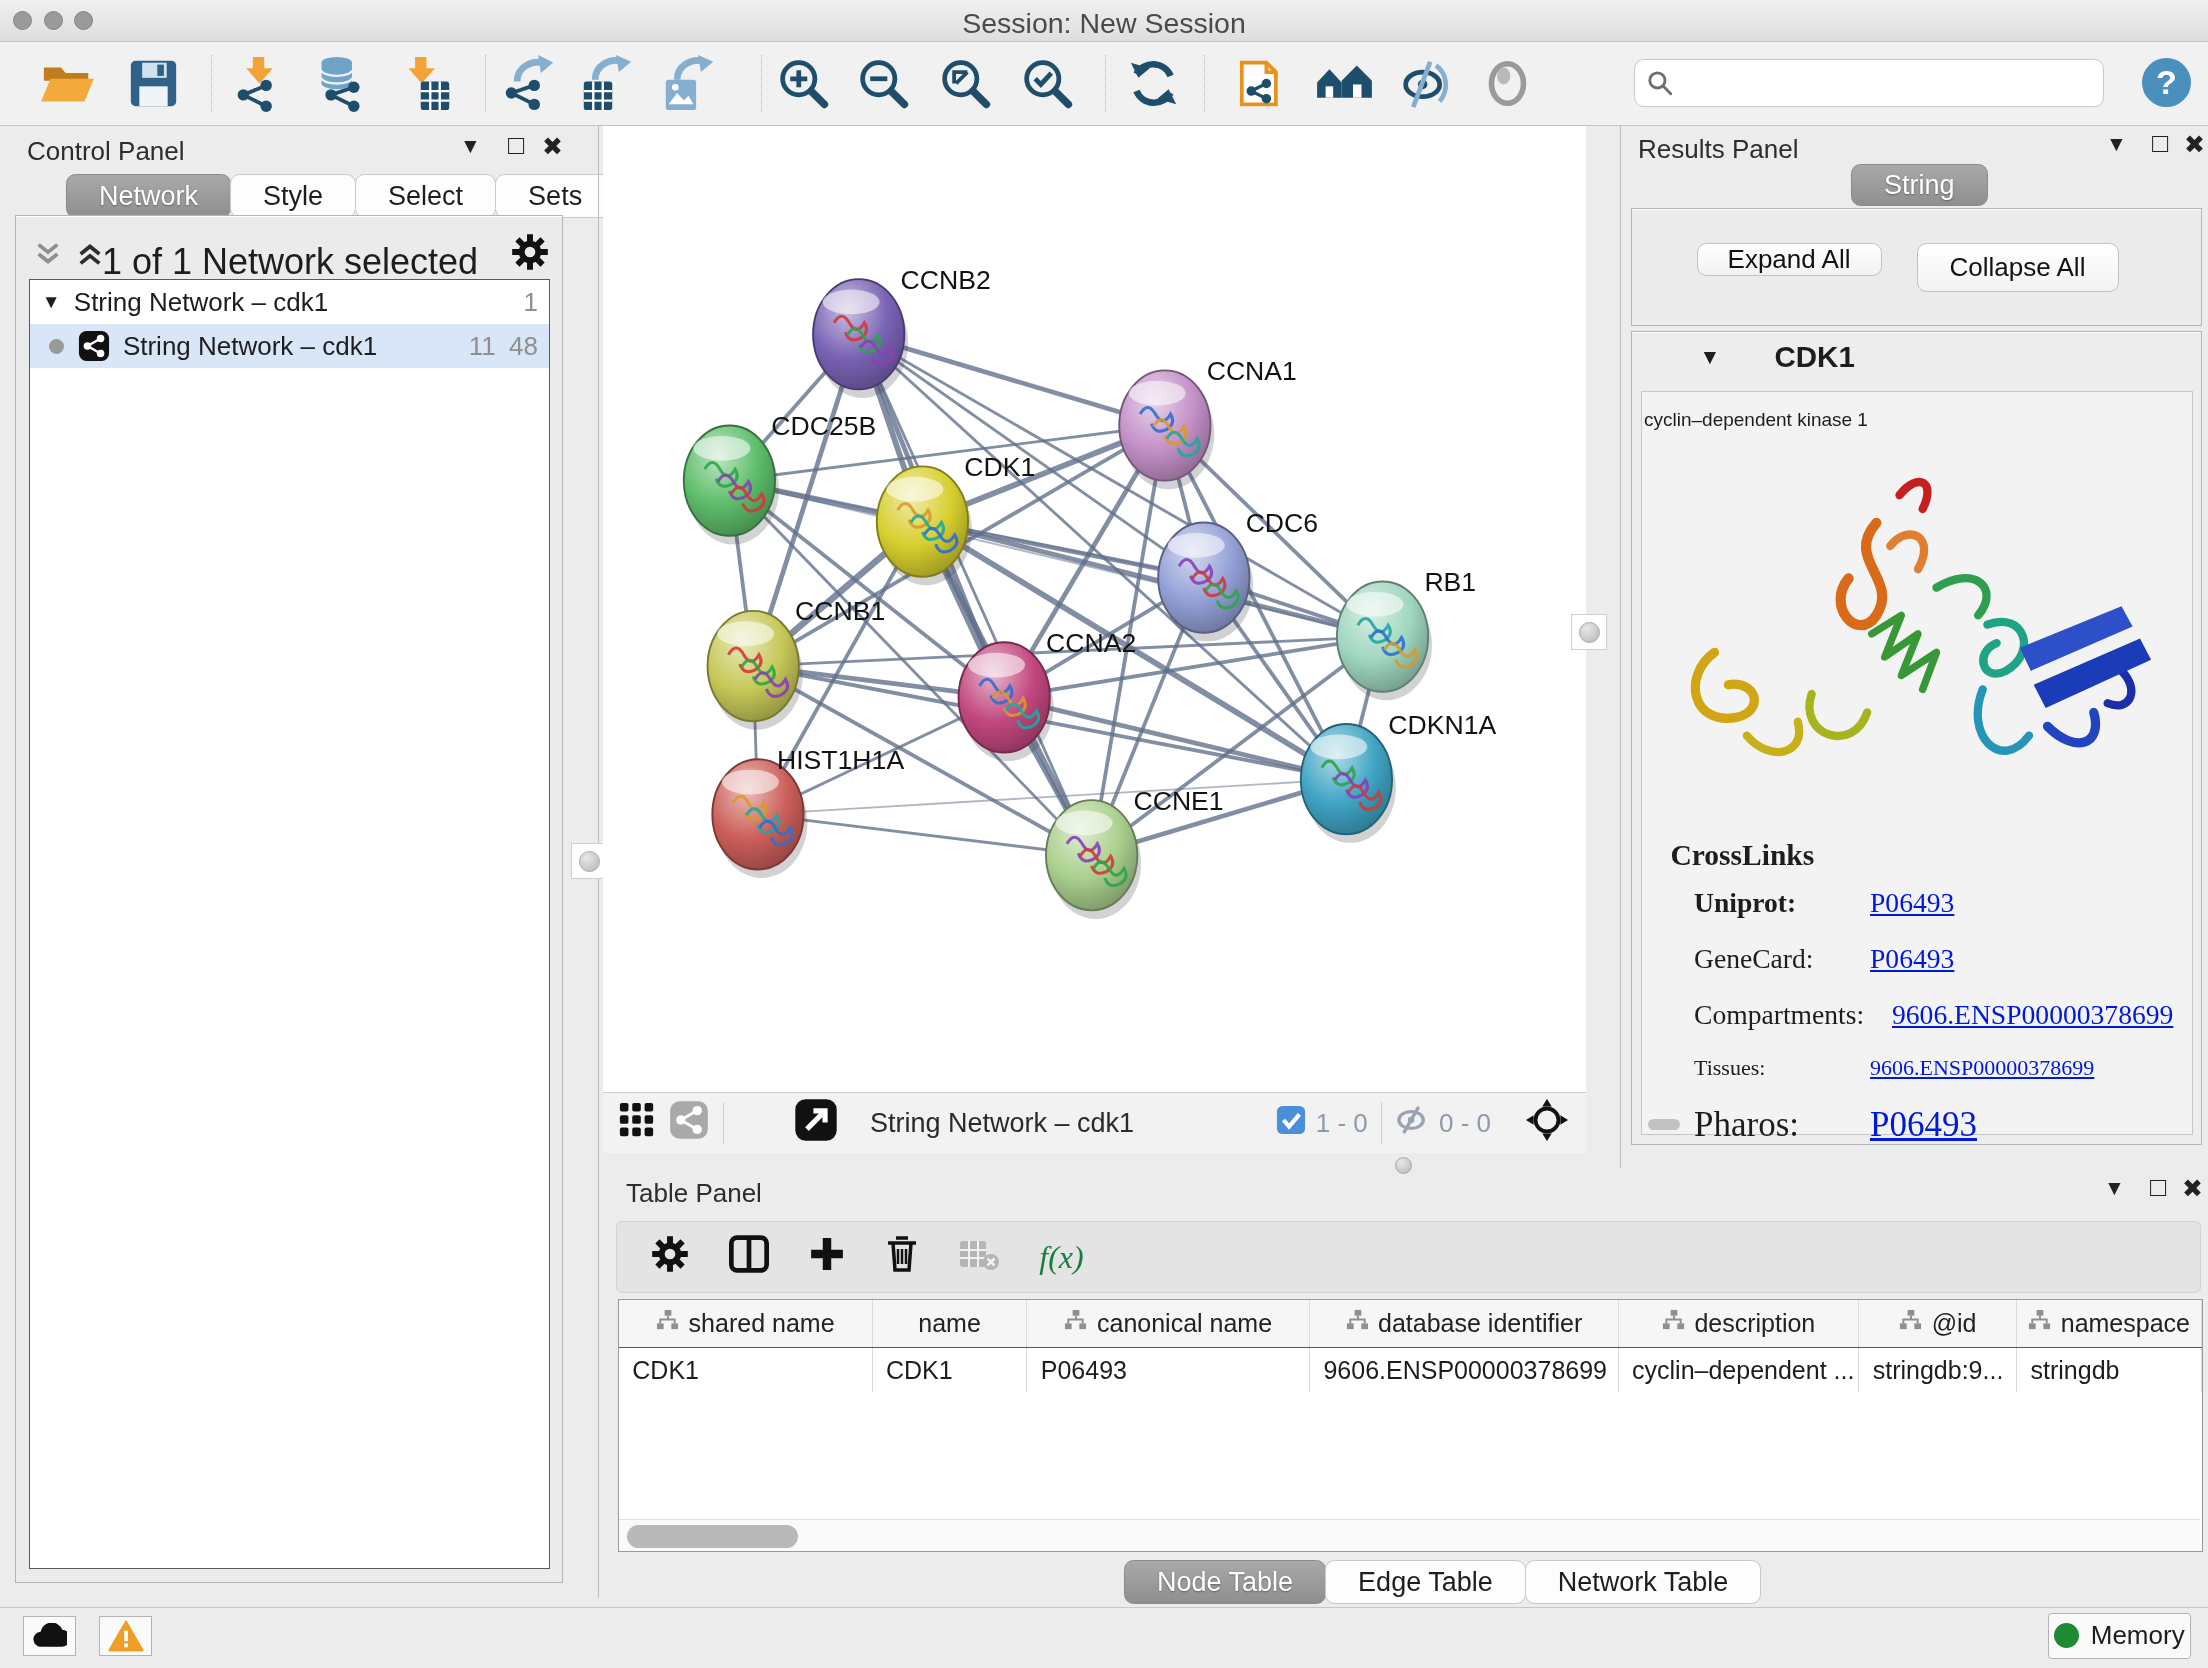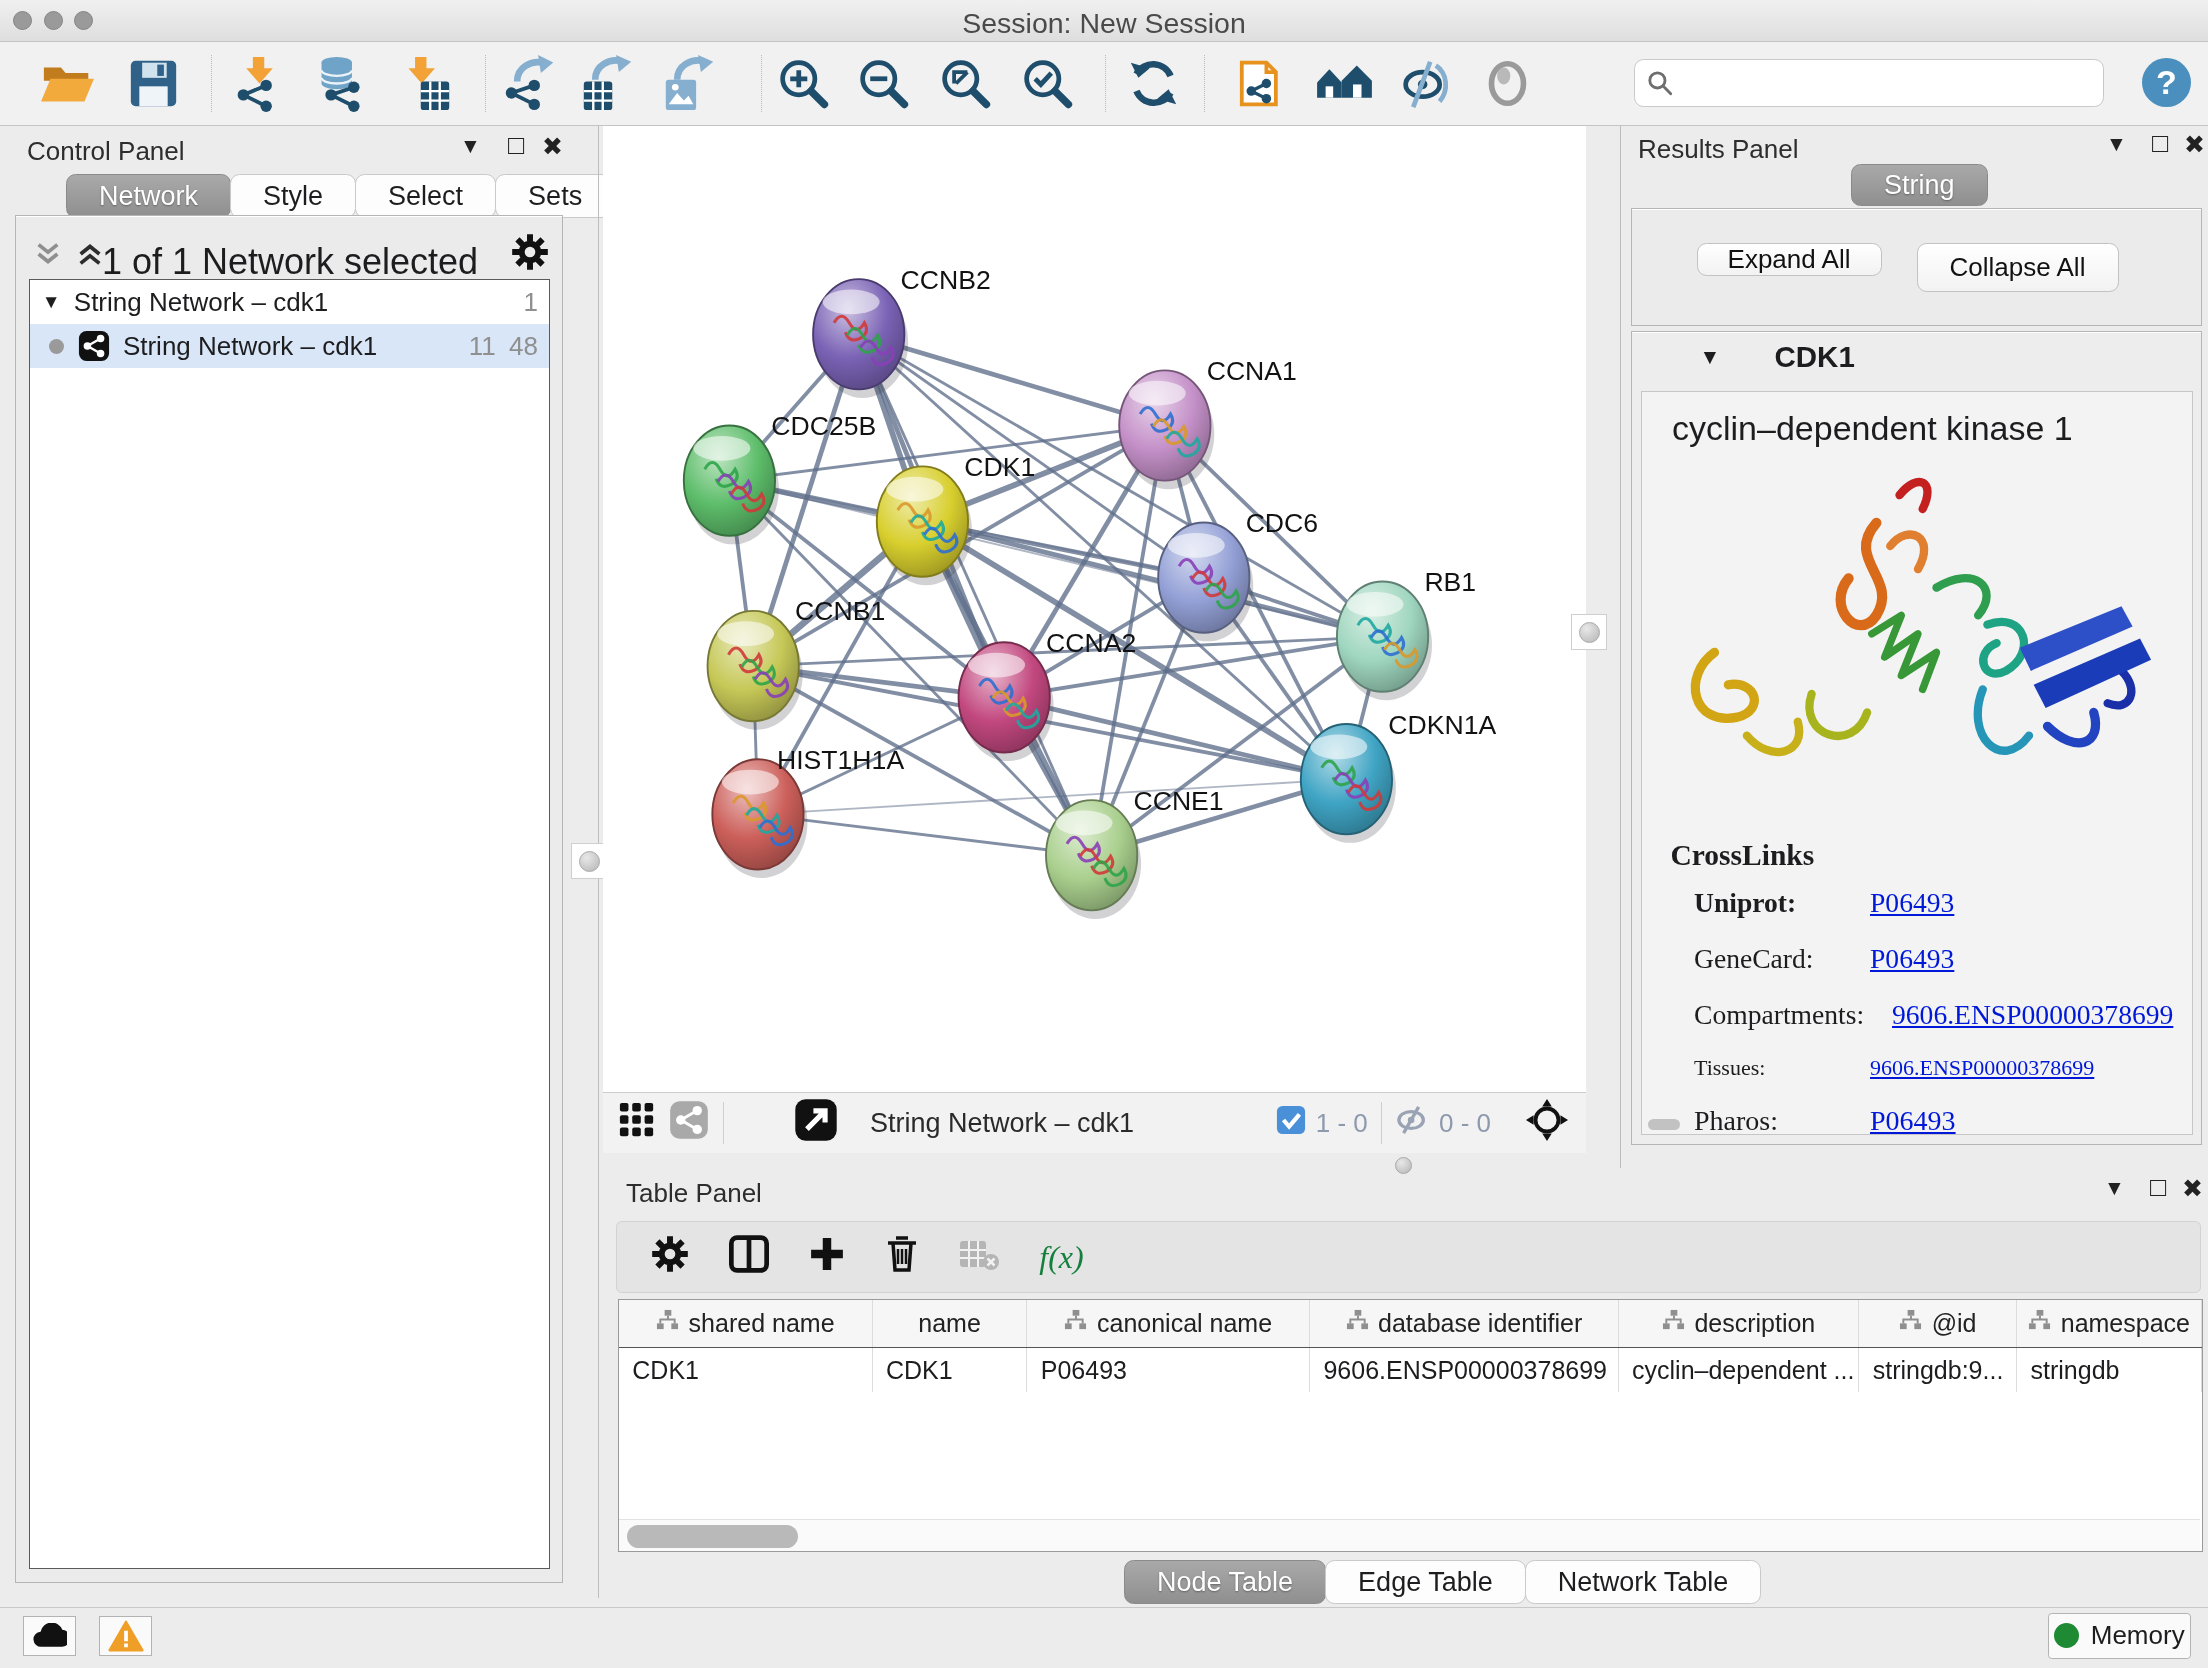--- a/index.html
+++ b/index.html
@@ -568,21 +568,21 @@
         <span>Expand All</span>
       </div>
     <div class="abs btn" style="left:285px;top:34px;width:202px;height:49px">
         <span>Collapse All</span>
       </div>
   </div>
   <div class="abs sunken" style="left:9.5px;top:205px;width:571px;height:814px;background:#ededed">
     <div class="abs" style="left:68px;top:13.3px;font-size:21px">▼</div>
     <div class="abs" style="left:143px;top:7.6px;font-size:29.5px;font-weight:bold">CDK1</div>
     <div class="abs" style="left:9.5px;top:59px;width:552px;height:744px;background:#f3f3f3;border:1px solid #c6c6c6">
-      <div class="abs" style="left:30px;top:17px;font-size:34px">cyclin–dependent kinase 1</div>
+      <div class="abs" style="left:2px;top:17px;font-size:19px">cyclin–dependent kinase 1</div>
       <svg class="abs" style="left:17px;top:61px" width="518" height="371" viewBox="0 0 560 390">
         <g fill="none" stroke-linecap="round">
           <path d="M260 40 C280 15 300 25 285 55" stroke="#c42020" stroke-width="9"></path>
           <path d="M235 70 C200 110 260 130 235 170 C215 200 180 160 205 130" stroke="#d96a1a" stroke-width="11"></path>
           <path d="M250 95 C270 70 300 85 280 120" stroke="#e07f30" stroke-width="9"></path>
           <path d="M60 210 C25 235 35 290 85 280 C115 272 105 240 75 245" stroke="#d2a515" stroke-width="10"></path>
           <path d="M95 300 C120 330 160 320 150 285" stroke="#c8b01a" stroke-width="9"></path>
           <path d="M165 255 C150 300 210 320 225 275" stroke="#a8b41e" stroke-width="9"></path>
           <path d="M230 190 L262 170 L244 215 L280 190 L262 235 L300 210 L285 250" stroke="#389838" stroke-width="8" stroke-linejoin="round"></path>
           <path d="M300 140 C340 115 370 140 345 170" stroke="#2f9e4f" stroke-width="9"></path>
@@ -605,21 +605,21 @@
             <span class="linkv">P06493</span>
           </div>
           <div class="serif" style="display: flex; margin-bottom: 24px; font-size: 27.6px; gap: 22px;">
             <span style="width: 176px;">Compartments:</span>
             <span class="linkv">9606.ENSP00000378699</span>
           </div>
           <div class="serif" style="display: flex; margin-bottom: 24px; font-size: 22px;">
             <span style="width: 176px;">Tissues:</span>
             <span class="linkv">9606.ENSP00000378699</span>
           </div>
-          <div class="serif" style="display: flex; margin-bottom: 24px; font-size: 28px;">
+          <div class="serif" style="display: flex; margin-bottom: 24px; font-size: 35px;">
             <span style="width: 176px;">Pharos:</span>
             <span class="linkv">P06493</span>
           </div>
         </div>
       <div class="abs" style="left:5.7px;top:727px;width:32px;height:11.4px;background:#c2c2c2;border-radius:5.7px"></div>
     </div>
   </div>
 </div>
 <div class="abs handlebox" style="left:1571px;top:614px;width:36px;height:36px">
     <div class="dotgrab"></div>

